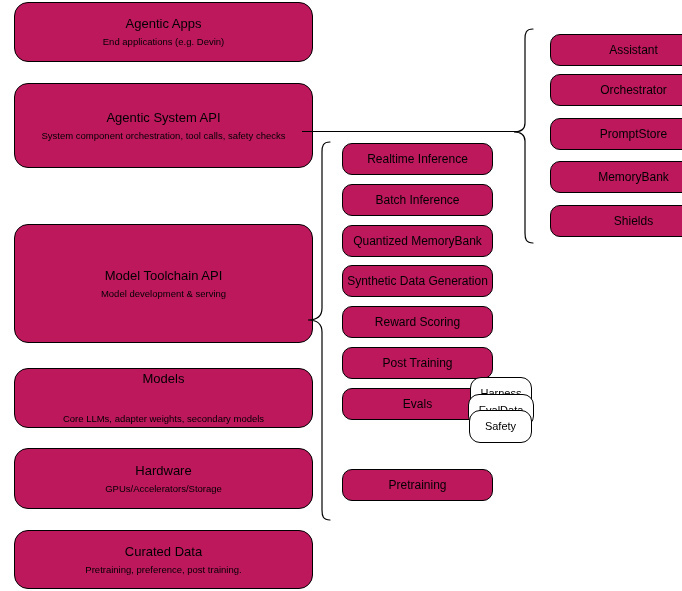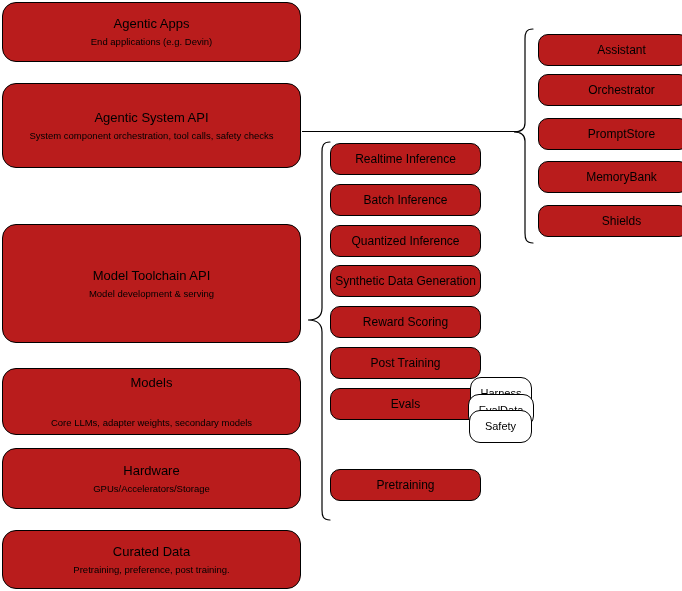--- a/index.html
+++ b/index.html
@@ -19,25 +19,26 @@
     background: #ffffff;
     overflow: hidden;
   }
 
   
   .box {
     position: absolute;
     box-sizing: border-box;
     border: 1px solid #000000;
     border-radius: 12px;
-    background: #b91c1c;
+    background: #be185d;
     display: flex;
     flex-direction: column;
     justify-content: center;
     text-align: center;
+    margin-left: 12px;
   }
   .box .title {
     font-size: 13px;
     line-height: 16px;
     color: #000000;
     white-space: nowrap;
   }
   .box .subtitle {
     font-size: 9.5px;
     line-height: 13px;
@@ -117,21 +118,21 @@
   <div class="box layer-box" style="top:83px; height:85px;">
     <div class="title">Agentic System API</div>
     <div class="subtitle">System component orchestration, tool calls, safety checks</div>
   </div>
 
   <div class="box layer-box" style="top:224px; height:119px;">
     <div class="title">Model Toolchain API</div>
     <div class="subtitle">Model development &amp; serving</div>
   </div>
 
-  <div class="box layer-box" style="top:368px; height:67px;gap:22px;">
+  <div class="box layer-box" style="top:368px; height:60px;gap:22px;">
     <div class="title">Models</div>
     <div class="subtitle">Core LLMs, adapter weights, secondary models</div>
   </div>
 
   <div class="box layer-box" style="top:448px; height:61px;">
     <div class="title">Hardware</div>
     <div class="subtitle">GPUs/Accelerators/Storage</div>
   </div>
 
   <div class="box layer-box" style="top:530px; height:59px;">
@@ -147,21 +148,21 @@
     </svg>
   </div>
 
   <div class="box cap-box" style="top:143px;">
     <div class="title">Realtime Inference</div>
   </div>
   <div class="box cap-box" style="top:184px;">
     <div class="title">Batch Inference</div>
   </div>
   <div class="box cap-box" style="top:225px;">
-    <div class="title">Quantized Inference</div>
+    <div class="title">Quantized MemoryBank</div>
   </div>
   <div class="box cap-box" style="top:265px;">
     <div class="title">Synthetic Data Generation</div>
   </div>
   <div class="box cap-box" style="top:306px;">
     <div class="title">Reward Scoring</div>
   </div>
   <div class="box cap-box" style="top:347px;">
     <div class="title">Post Training</div>
   </div>

